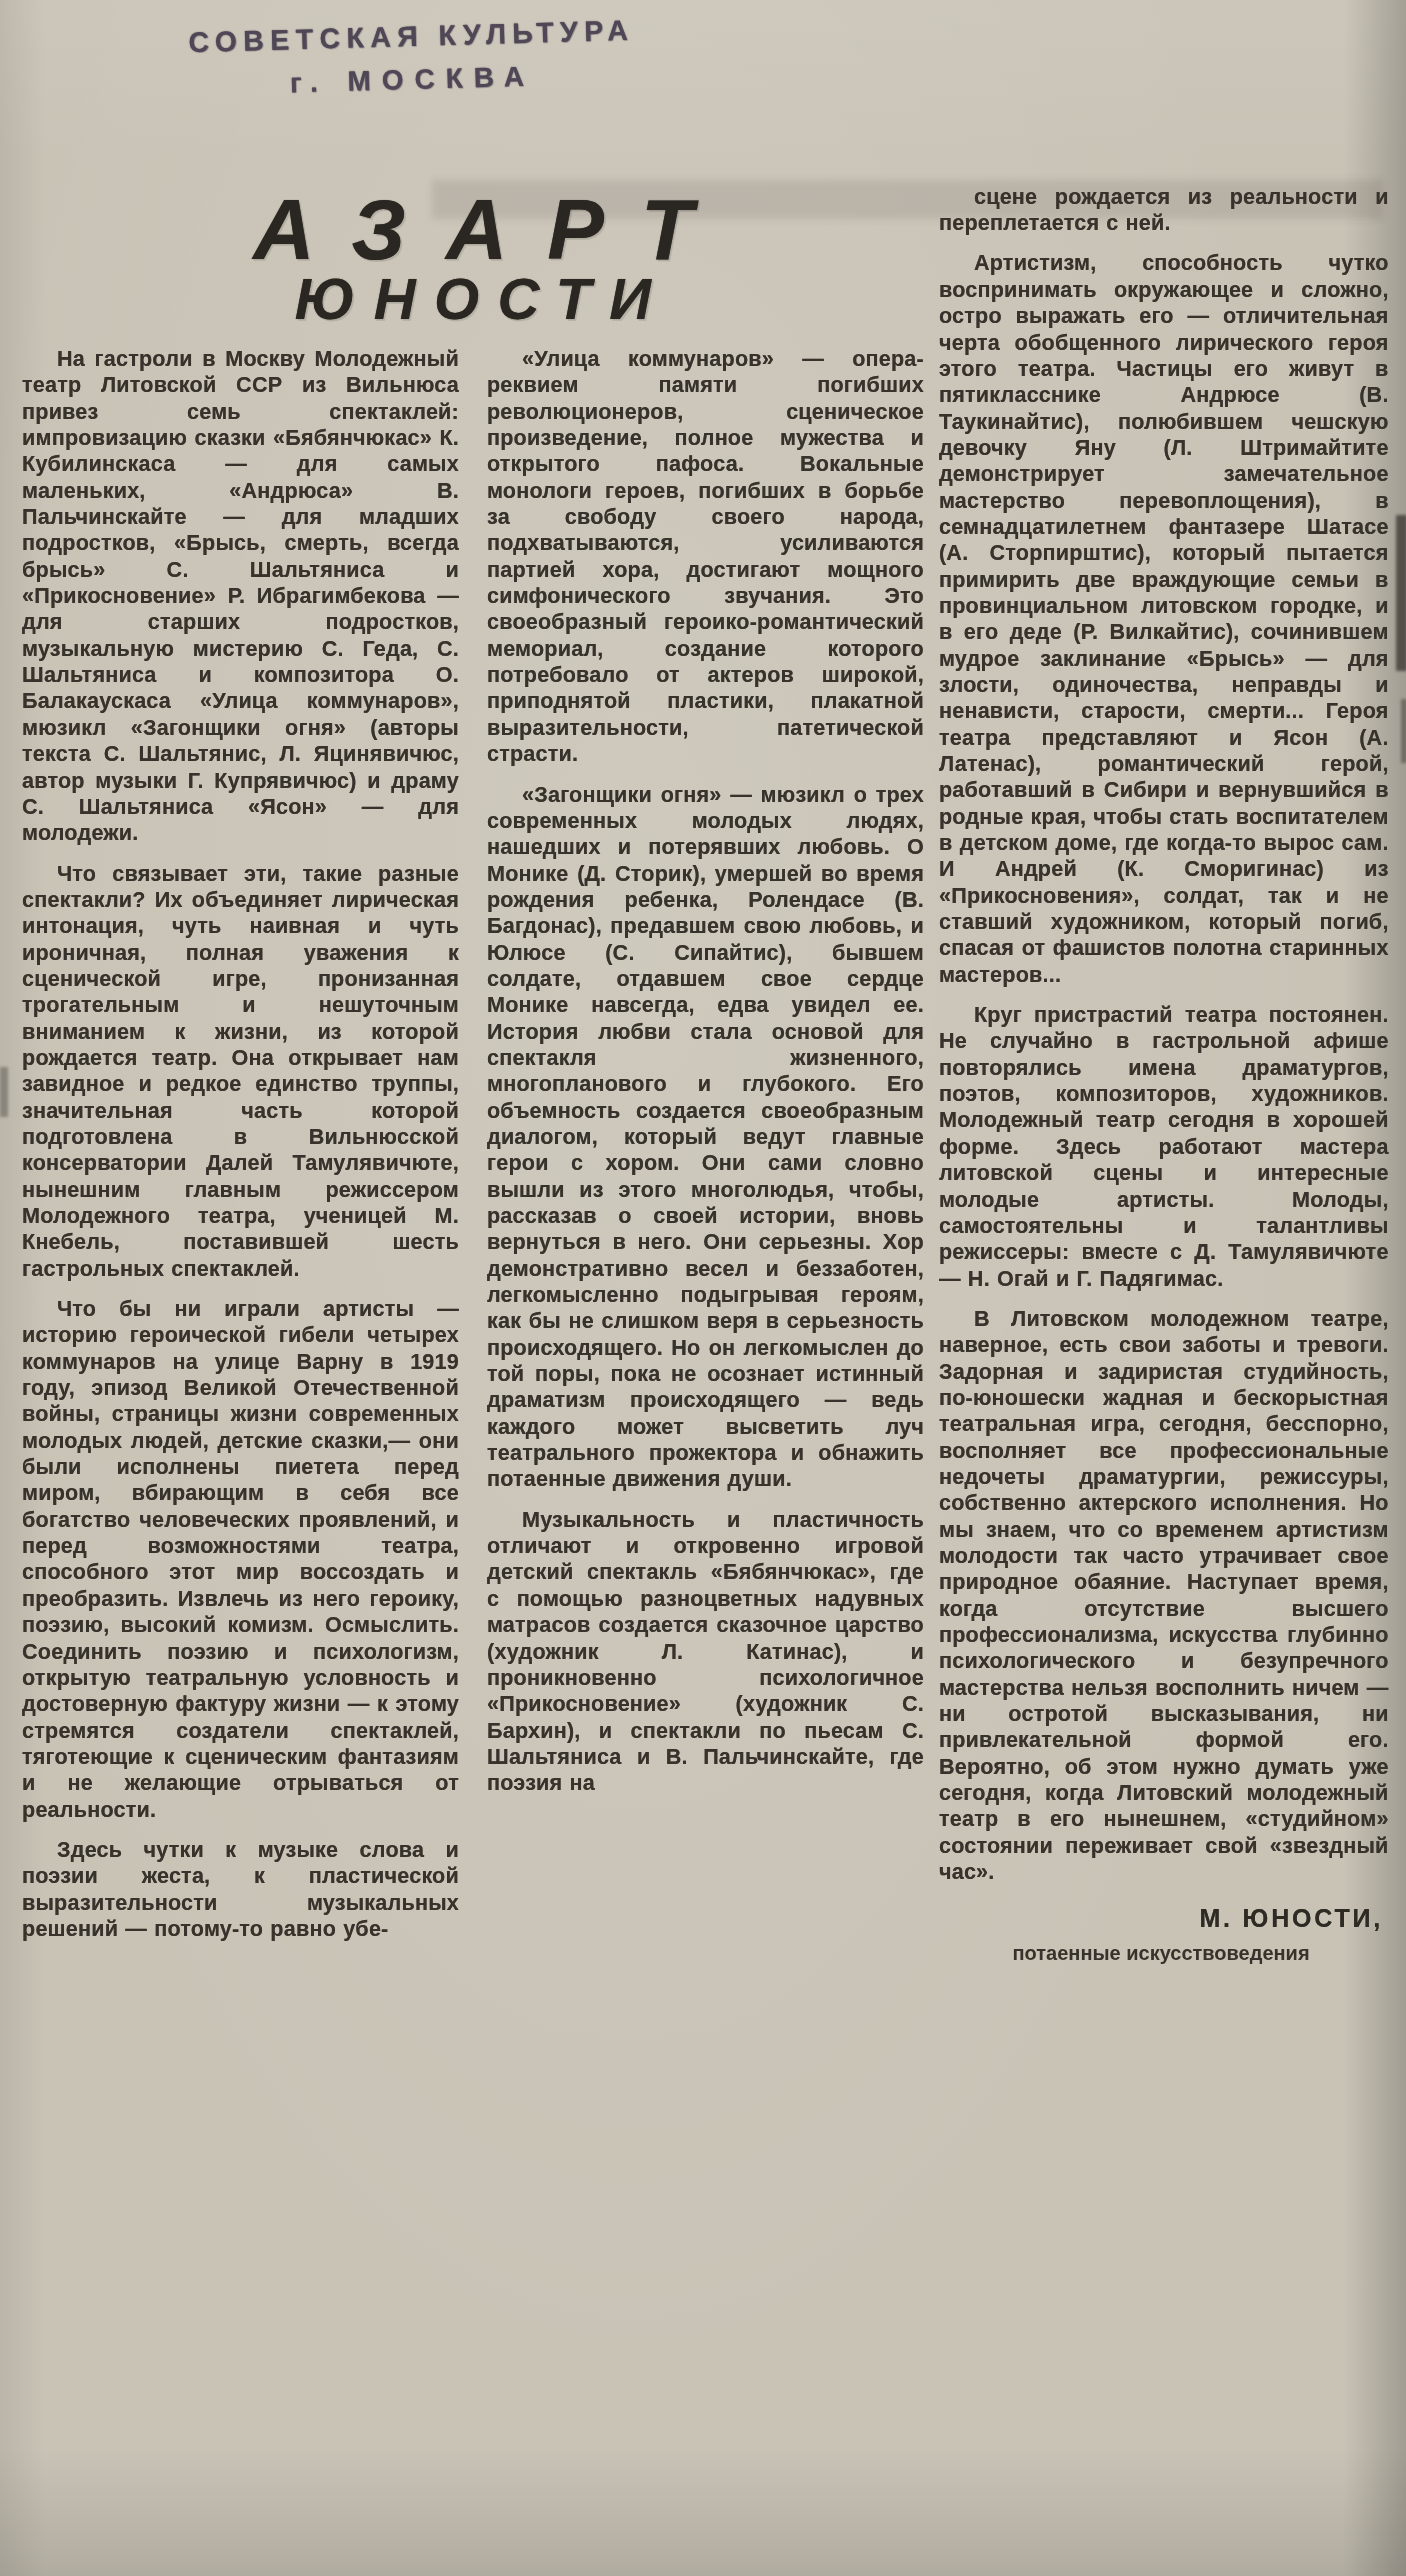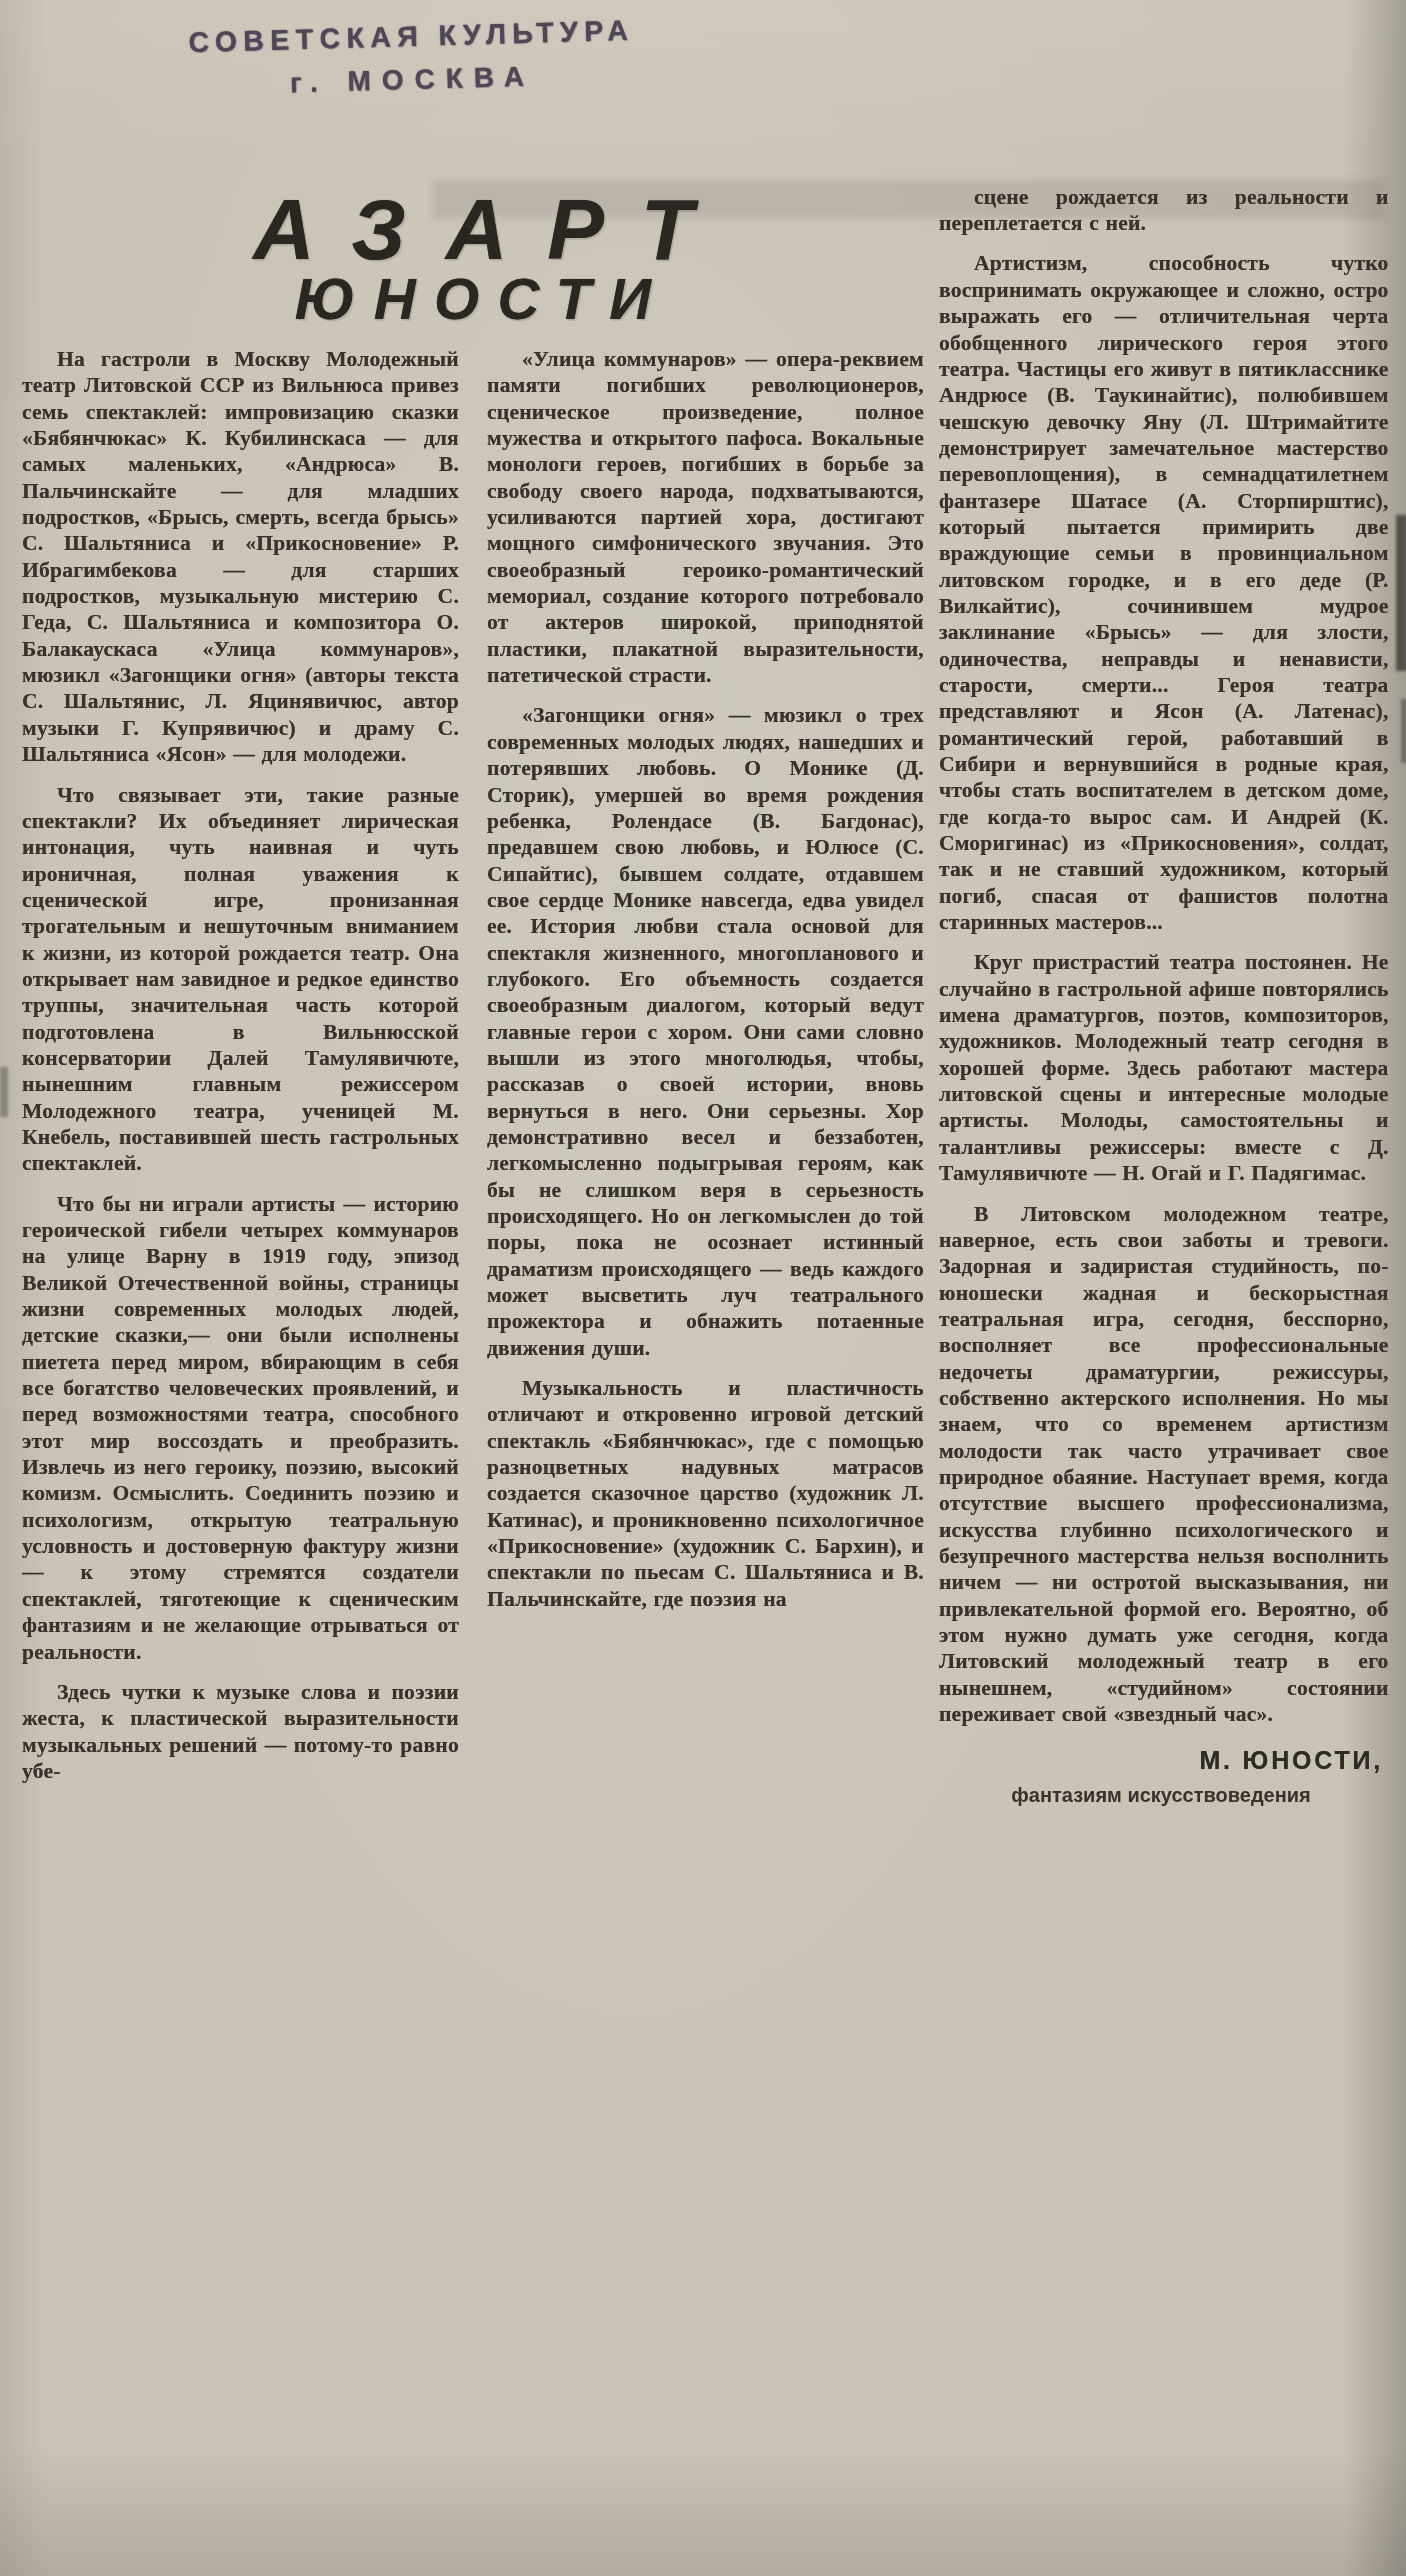--- a/index.html
+++ b/index.html
@@ -169,21 +169,20 @@
     font-size: 21.6px;
     line-height: 1.22;
     font-weight: 700;
     text-align: justify;
     text-indent: 35px;
     color: #37322b;
     letter-spacing: 0.2px;
     word-spacing: 0.9px;
     hyphens: auto;
     text-shadow: 0 0 0.4px rgba(55,50,43,0.65);
-    font-family: Liberation Serif, serif;
   }
 
   
   .signature {
     margin-top: 18.4px;
     padding-right: 5.5px;
   }
   .sig-author {
     text-align: right;
     font-weight: 700;
@@ -240,19 +239,19 @@
     </div>
 
     <div class="col col3">
       <p class="para">сцене рождается из реальности и переплетается с ней.</p>
       <p class="para">Артистизм, способность чутко воспринимать окружающее и сложно, остро выражать его — отличительная черта обобщенного лирического героя этого театра. Частицы его живут в пятикласснике Андрюсе (В. Таукинайтис), полюбившем чешскую девочку Яну (Л. Штримайтите демонстрирует замечательное мастерство перевоплощения), в семнадцатилетнем фантазере Шатасе (А. Сторпирштис), который пытается примирить две враждующие семьи в провинциальном литовском городке, и в его деде (Р. Вилкайтис), сочинившем мудрое заклинание «Брысь» — для злости, одиночества, неправды и ненависти, старости, смерти... Героя театра представляют и Ясон (А. Латенас), романтический герой, работавший в Сибири и вернувшийся в родные края, чтобы стать воспитателем в детском доме, где когда-то вырос сам. И Андрей (К. Сморигинас) из «Прикосновения», солдат, так и не ставший художником, который погиб, спасая от фашистов полотна старинных мастеров...</p>
       <p class="para">Круг пристрастий театра постоянен. Не случайно в гастрольной афише повторялись имена драматургов, поэтов, композиторов, художников. Молодежный театр сегодня в хорошей форме. Здесь работают мастера литовской сцены и интересные молодые артисты. Молоды, самостоятельны и талантливы режиссеры: вместе с Д. Тамулявичюте — Н. Огай и Г. Падягимас.</p>
       <p class="para">В Литовском молодежном театре, наверное, есть свои заботы и тревоги. Задорная и задиристая студийность, по-юношески жадная и бескорыстная театральная игра, сегодня, бесспорно, восполняет все профессиональные недочеты драматургии, режиссуры, собственно актерского исполнения. Но мы знаем, что со временем артистизм молодости так часто утрачивает свое природное обаяние. Наступает время, когда отсутствие высшего профессионализма, искусства глубинно психологического и безупречного мастерства нельзя восполнить ничем — ни остротой высказывания, ни привлекательной формой его. Вероятно, об этом нужно думать уже сегодня, когда Литовский молодежный театр в его нынешнем, «студийном» состоянии переживает свой «звездный час».</p>
 
       <div class="signature">
         <div class="sig-author">М. ЮНОСТИ,</div>
-        <div class="sig-title">фантазиям искусствоведения</div>
+        <div class="sig-title">потаенные искусствоведения</div>
       </div>
     </div>
 
   </div>
 </div>
 
 
 </body></html>

